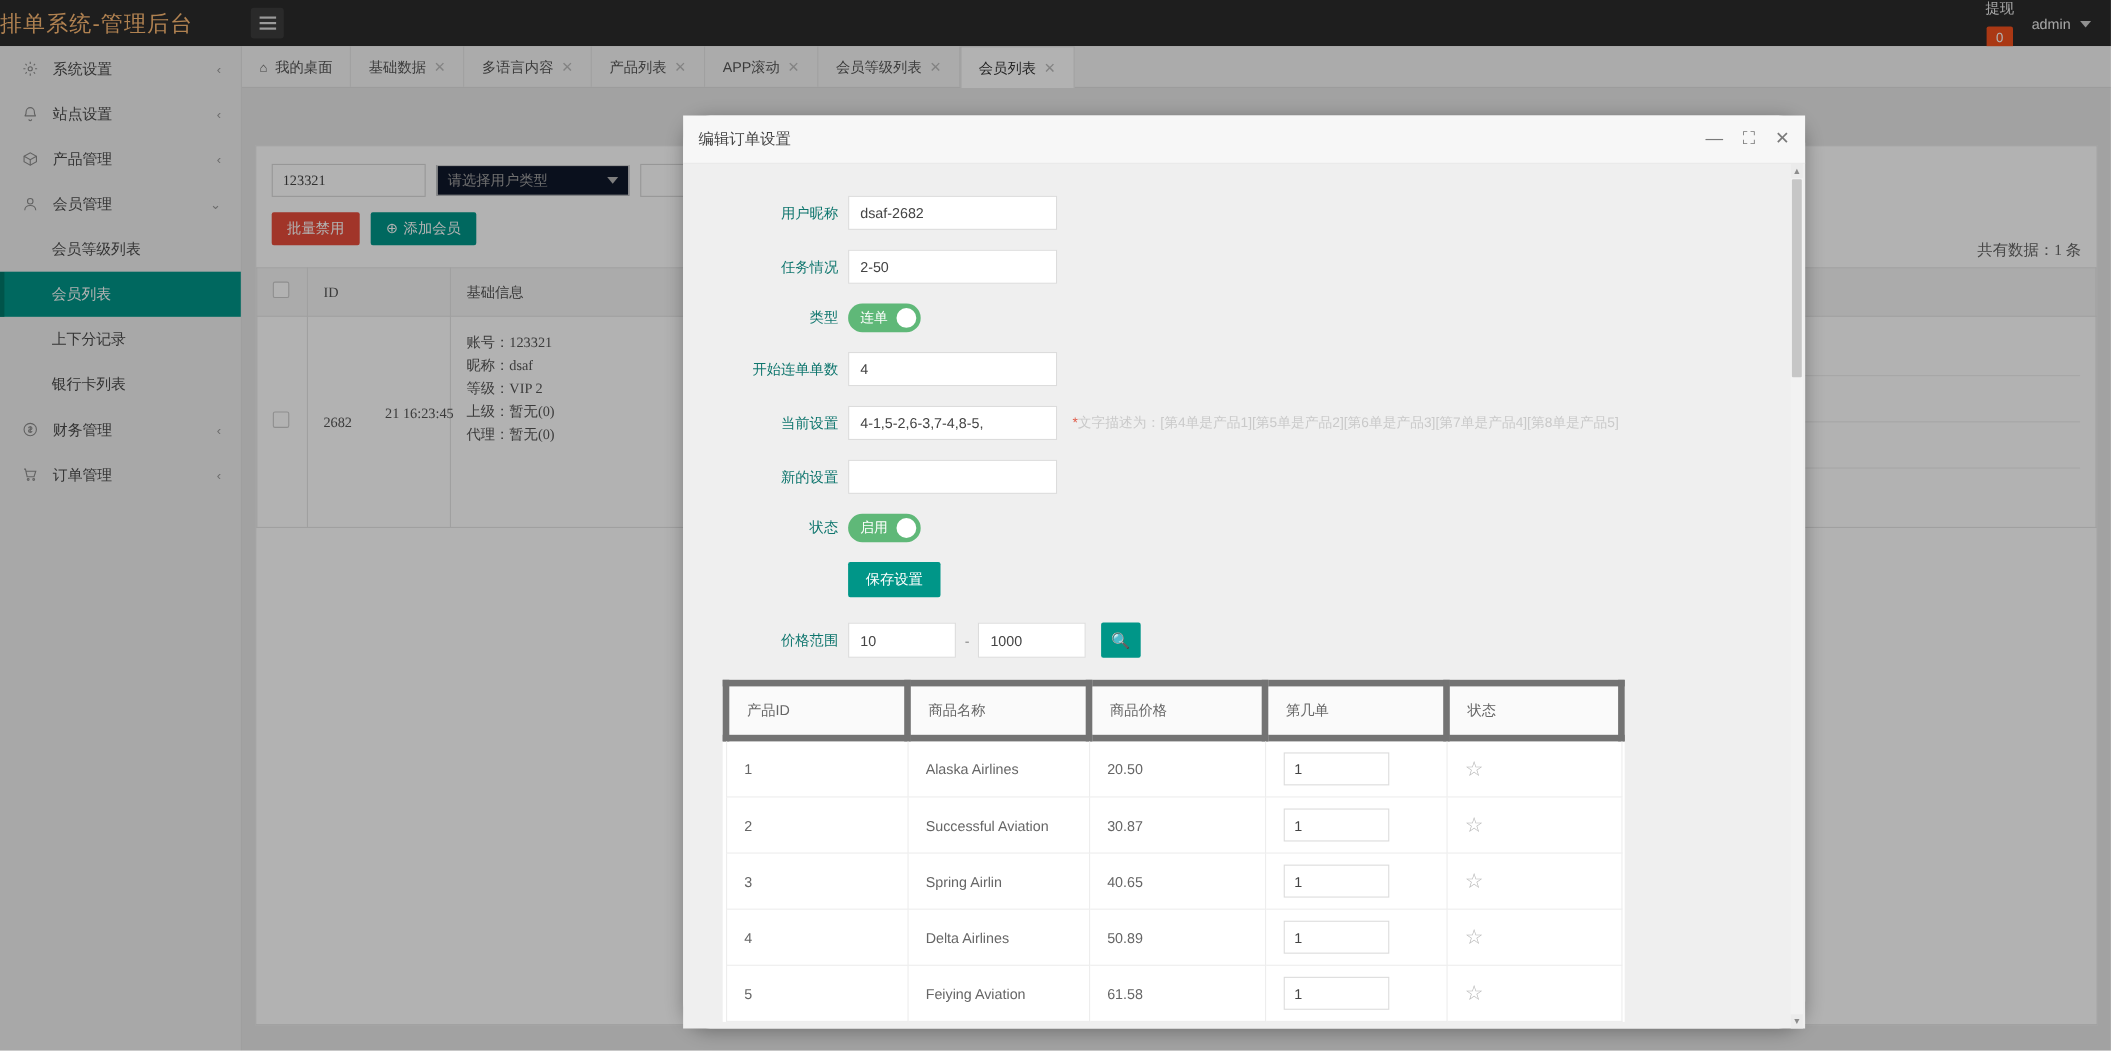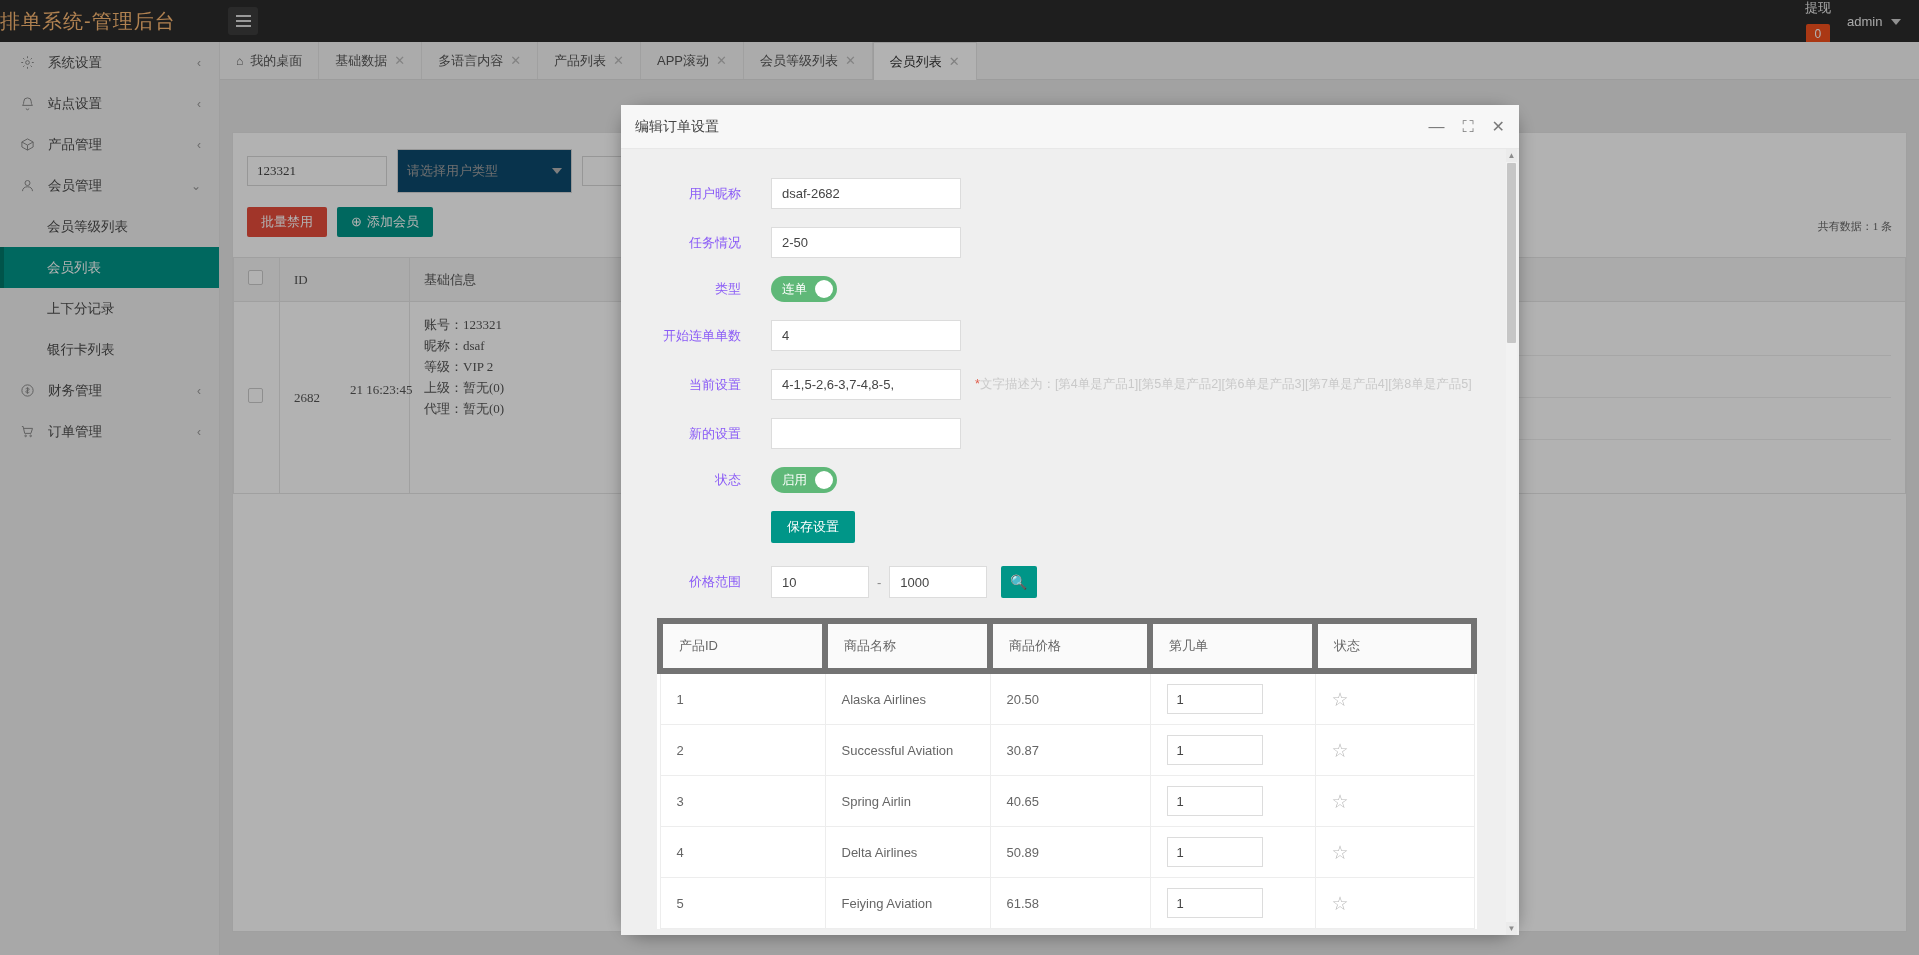--- a/index.html
+++ b/index.html
@@ -104,39 +104,39 @@
     position: absolute; top: 52px; left: 12px; width: 1675px; height: 800px;
     background: #fff; border: 1px solid #e6e6e6;
   }
   #filters { display: flex; align-items: center; gap: 10px; padding: 16px 14px 0 14px; }
   .ipt {
     height: 30px; border: 1px solid #d9d9d9; background: #fff;
     padding: 0 9px; font-size: 13px; color: #444; line-height: 28px;
     font-family: inherit;
   }
   .select-box {
-    height: 44px; width: 175px; border: 1px solid #d9d9d9; background: #0c4a6e;
+    height: 28px; width: 175px; border: 1px solid #d9d9d9; background: #0f172a;
     padding: 0 9px; font-size: 13px; color: #a0a0a0; line-height: 28px;
     display: flex; align-items: center; justify-content: space-between; cursor: pointer;
   }
   .sel-caret {
     width: 0; height: 0;
     border-left: 5px solid transparent; border-right: 5px solid transparent;
     border-top: 6px solid #b5b5b5;
   }
   #actionbar { display: flex; gap: 10px; padding: 14px; }
   .btn {
     height: 30px; padding: 0 14px; border: none; border-radius: 2px;
     color: #fff; font-size: 13px; cursor: pointer; line-height: 30px;
     font-family: inherit; display: inline-flex; align-items: center; gap: 5px;
   }
   .btn-red { background: #e74c3c; }
   .btn-teal { background: #009688; }
   #count-line {
-    position: absolute; right: 14px; top: 86px; font-size: 11px; color: #666;
+    position: absolute; right: 14px; top: 86px; font-size: 14px; color: #666;
   }
   
   #grid { width: 100%; border-collapse: collapse; margin-top: 6px; font-size: 13px; }
   #grid th {
     background: #f5f5f5; color: #555; font-weight: normal; text-align: left;
     padding: 12px 14px; border: 1px solid #e6e6e6; white-space: nowrap;
   }
   #grid td {
     padding: 12px 14px; border: 1px solid #e6e6e6; color: #555;
     vertical-align: top;
@@ -159,39 +159,39 @@
   }
   .c-green { background: #0f8a6a; }
   .c-blue  { background: #2c8fd4; }
   .c-gold  { background: #d4a017; }
   .c-red   { background: #d9452b; }
   
   #mask {
     position: absolute; inset: 0; background: rgba(0,0,0,0.30);
   }
   #modal {
-    position: absolute; left: 621px; top: 105px; width: 898px; height: 830px;
+    position: absolute; left: 621px; top: 105px; width: 1020px; height: 830px;
     background: #efefef; box-shadow: 0 3px 16px rgba(0,0,0,0.3);
     display: flex; flex-direction: column; border-radius: 25px;
   }
   #modal-head {
     height: 44px; background: #f7f7f7; border-bottom: 1px solid #e8e8e8;
     display: flex; align-items: center; padding: 0 14px;
   }
   #modal-title { font-size: 14px; color: #444; }
   #modal-ctrls { margin-left: auto; display: flex; align-items: center; gap: 18px; color: #7a7a7a; }
   #modal-ctrls span { cursor: pointer; font-size: 16px; line-height: 1; }
   #modal-body {
     flex: 1; overflow: hidden; position: relative; background: #efefef;
   }
   #modal-scroll { position: absolute; inset: 0 14px 0 0; overflow: hidden; }
   .frow { display: flex; align-items: center; padding: 9px 0; }
   .flabel {
-    width: 150px; text-align: right; padding-right: 30px;
-    font-size: 13px; color: #8b5cf6;
+    width: 150px; text-align: right; padding-right: 9px;
+    font-size: 13px; color: #0f766e;
   }
   .finput {
     width: 190px; height: 31px; border: 1px solid #dcdcdc; background: #fff;
     padding: 0 10px; font-size: 13px; color: #444; font-family: inherit;
   }
   .hint-red {
     margin-left: 14px; color: #c9c9c9; font-size: 12.5px; white-space: nowrap;
   }
   .hint-red .star { color: #e05c4a; }
   .switch {

